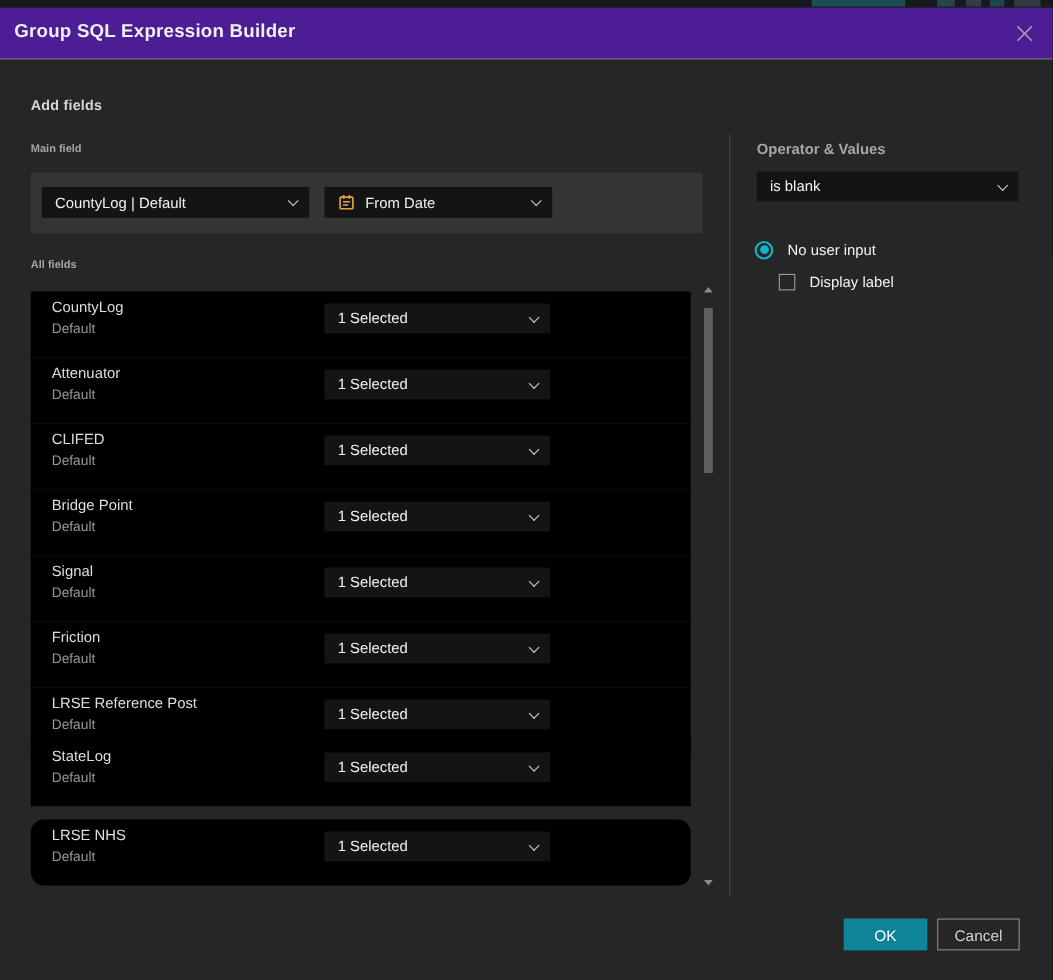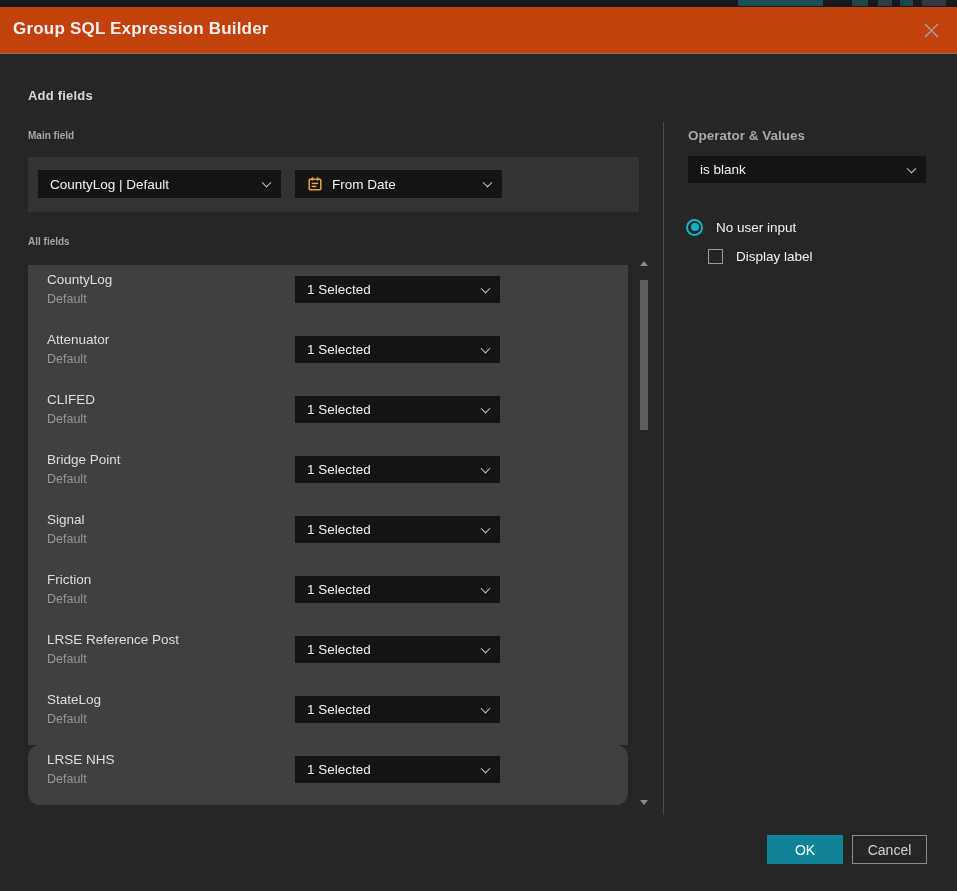--- a/index.html
+++ b/index.html
@@ -8,42 +8,42 @@
   #screen { position:relative; width:957px; height:891px; }
 
   
   .bg-strip { position:absolute; left:0; top:0; width:957px; height:7px; background:#17191c; }
   .bg-frag { position:absolute; top:0; height:6px; }
 
   
   .modal { position:absolute; left:0; top:7px; width:957px; height:884px; background:#262626; }
 
   .titlebar { position:absolute; left:0; top:0; width:957px; height:47px;
-              background:#c2410c; border-bottom:1px solid #767676; }
+              background:#4c1d95; border-bottom:1px solid #767676; }
   .title { position:absolute; left:13px; top:12px; font-size:17px; font-weight:bold;
            color:#f0f0f0; letter-spacing:0.2px; }
   .close-btn { position:absolute; right:12px; top:9px; width:28px; height:28px;
                display:flex; align-items:center; justify-content:center; cursor:pointer; }
 
   .section-heading { position:absolute; left:28px; font-size:13px; font-weight:bold;
                      color:#d8d8d8; letter-spacing:0.2px; }
   .sub-label { position:absolute; left:28px; font-size:10px; font-weight:bold; color:#a6a6a6; }
 
   .main-panel { position:absolute; left:28px; top:150px; width:611px; height:55px; background:#343434; }
 
   .dropdown { position:absolute; height:28px; background:#141414; color:#f2f2f2;
               font-size:13.5px; display:flex; align-items:center; padding:0 26px 0 12px;
               cursor:pointer; white-space:nowrap; }
   .chev { position:absolute; right:11px; top:50%; width:7px; height:7px;
           border-right:1.6px solid #cfcfcf; border-bottom:1.6px solid #cfcfcf;
           transform:translateY(-70%) rotate(45deg); }
   .cal-icon { margin-right:9px; flex:0 0 auto; display:flex; }
 
   .rows { position:absolute; left:28px; top:258px; width:600px; }
-  .field-row { position:absolute; left:0; width:600px; height:60px; background:#404040;text-align:right; }
+  .field-row { position:absolute; left:0; width:600px; height:60px; background:#000000;text-align:right; }
   .field-name { position:absolute; left:19px; top:7px; font-size:13.5px; color:#dedede; }
   .field-sub  { position:absolute; left:19px; top:27px; font-size:12.5px; color:#979797; }
   .row-dd { left:267px; top:11px; width:205px; height:27px; }
 
   
   .scrollbar { position:absolute; left:639px; top:252px; width:10px; height:550px; }
   .scroll-up, .scroll-down { position:absolute; left:1px; width:0; height:0; cursor:pointer;
       border-left:4px solid transparent; border-right:4px solid transparent; }
   .scroll-up   { top:2px;  border-bottom:5px solid #8a8a8a; }
   .scroll-down { bottom:4px; border-top:5px solid #8a8a8a; }
@@ -184,21 +184,21 @@
 
       <div class="field-row" style="top:360px;">
         <span class="field-name">LRSE Reference Post</span>
         <span class="field-sub">Default</span>
         <div class="dropdown row-dd">
           <span>1 Selected</span>
           <span class="chev"></span>
         </div>
       </div>
 
-      <div class="field-row" style="top:420px;">
+      <div class="field-row" style="top:408px;">
         <span class="field-name">StateLog</span>
         <span class="field-sub">Default</span>
         <div class="dropdown row-dd">
           <span>1 Selected</span>
           <span class="chev"></span>
         </div>
       </div>
 
       <div class="field-row" style="top:480px;border-radius:12px;">
         <span class="field-name">LRSE NHS</span>

